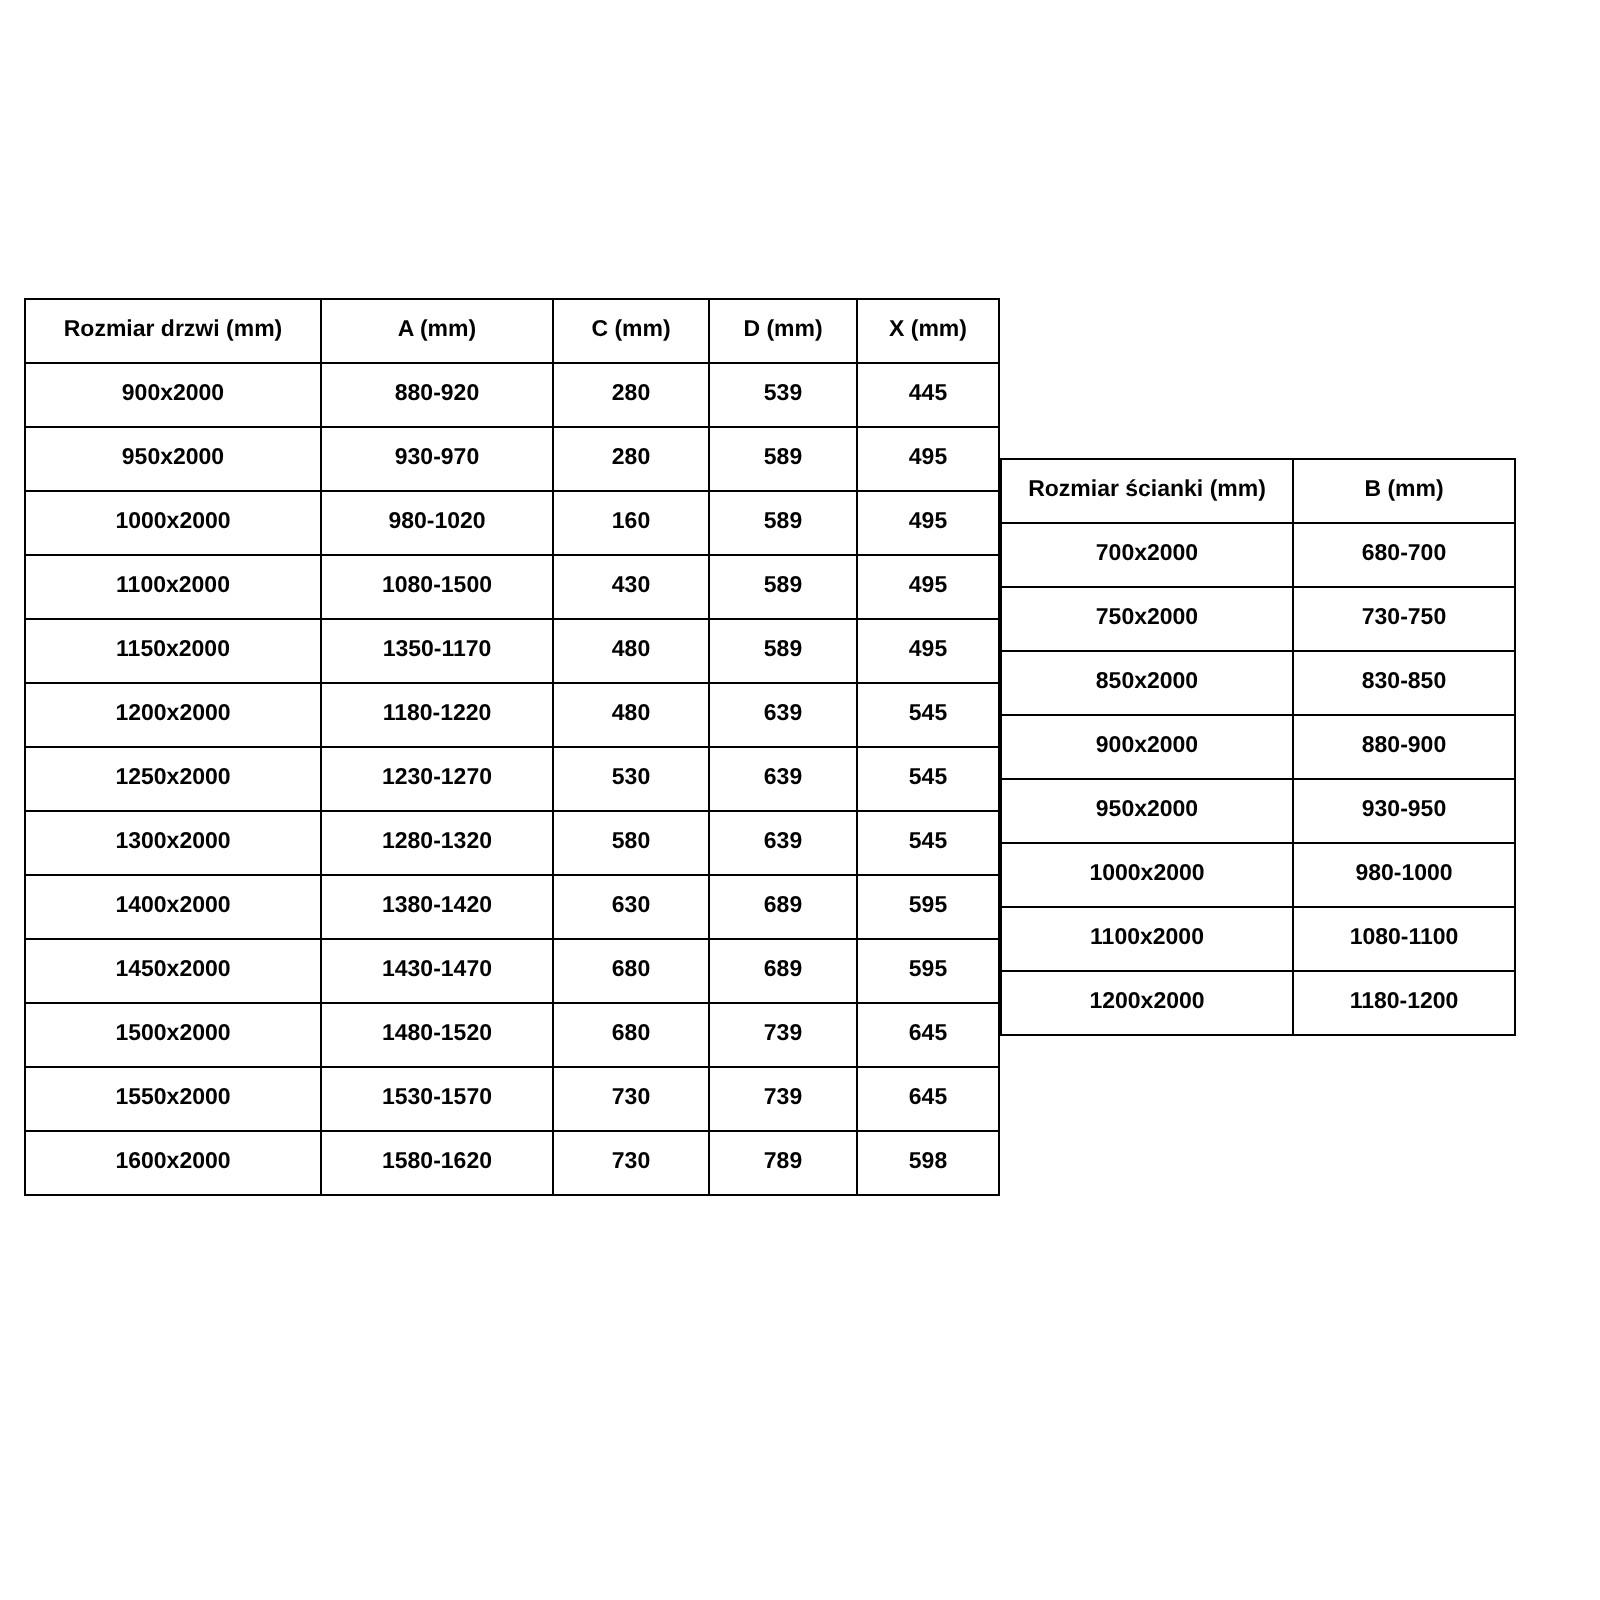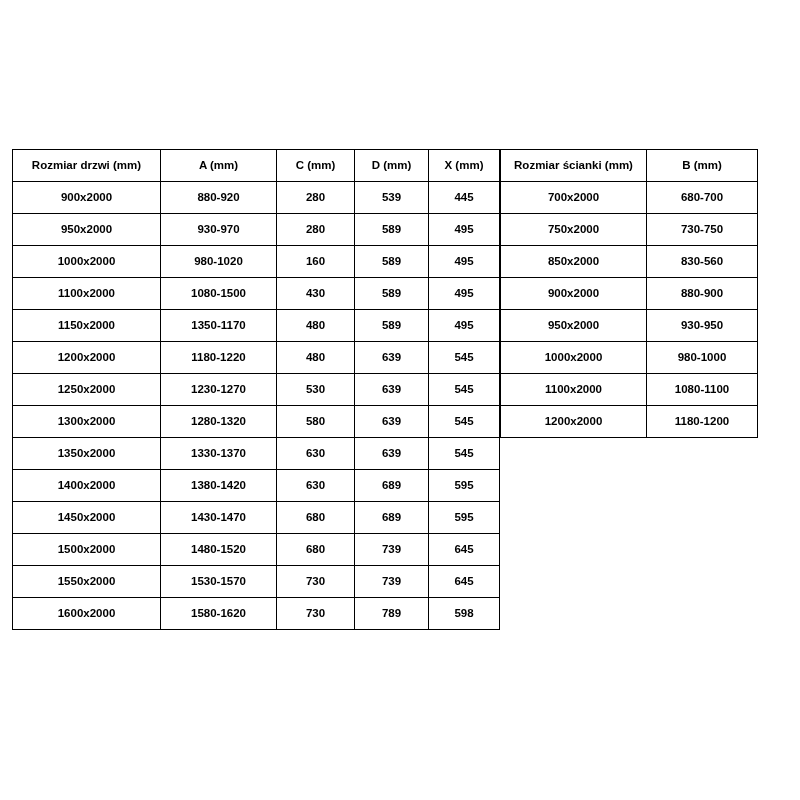--- a/index.html
+++ b/index.html
@@ -15,21 +15,21 @@
     position: relative;
     overflow: hidden;
   }
   .tables-wrap {
     position: absolute;
     top: 149px;
     left: 0;
     width: 800px;
     display: flex;
     flex-direction: row;
-    align-items: flex-start;
+    align-items: center;
   }
   .table-block {
     box-sizing: border-box;
   }
   .table-left {
     margin-left: 12px;
   }
   .table-right {
   }
   table {
@@ -136,27 +136,20 @@
           <td>545</td>
         </tr>
         <tr>
           <td>1300x2000</td>
           <td>1280-1320</td>
           <td>580</td>
           <td>639</td>
           <td>545</td>
         </tr>
         <tr>
-          <td>1350x2000</td>
-          <td>1330-1370</td>
-          <td>630</td>
-          <td>639</td>
-          <td>545</td>
-        </tr>
-        <tr>
           <td>1400x2000</td>
           <td>1380-1420</td>
           <td>630</td>
           <td>689</td>
           <td>595</td>
         </tr>
         <tr>
           <td>1450x2000</td>
           <td>1430-1470</td>
           <td>680</td>
@@ -204,21 +197,21 @@
         <tr>
           <td>700x2000</td>
           <td>680-700</td>
         </tr>
         <tr>
           <td>750x2000</td>
           <td>730-750</td>
         </tr>
         <tr>
           <td>850x2000</td>
-          <td>830-560</td>
+          <td>830-850</td>
         </tr>
         <tr>
           <td>900x2000</td>
           <td>880-900</td>
         </tr>
         <tr>
           <td>950x2000</td>
           <td>930-950</td>
         </tr>
         <tr>

